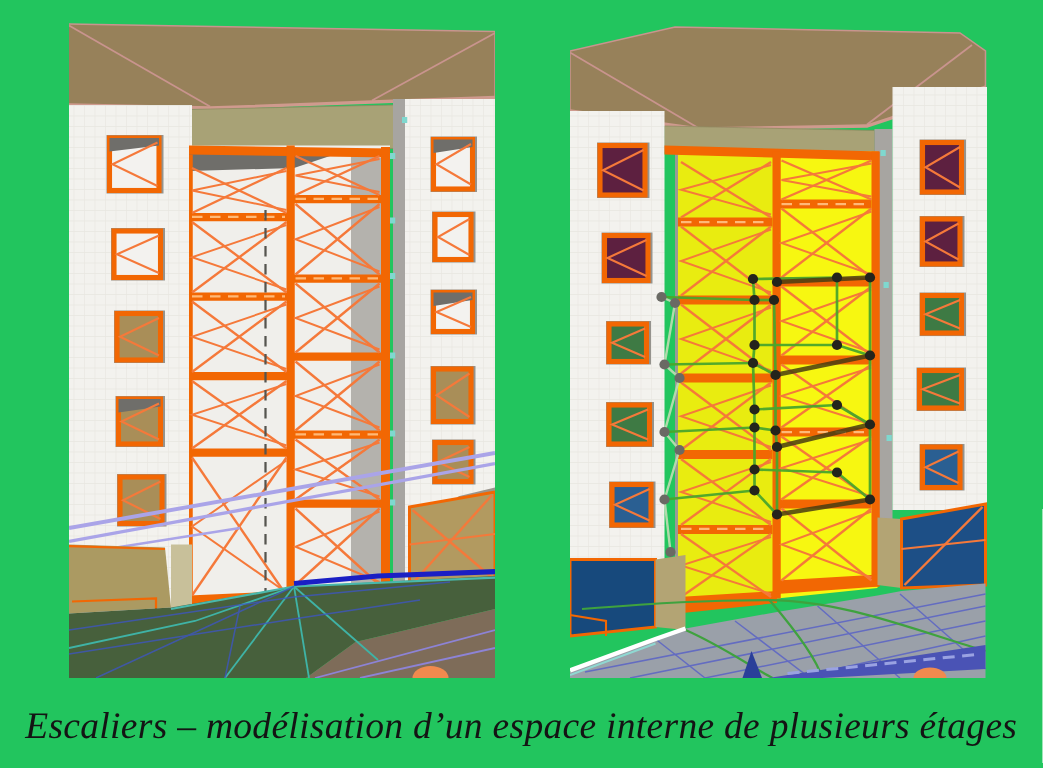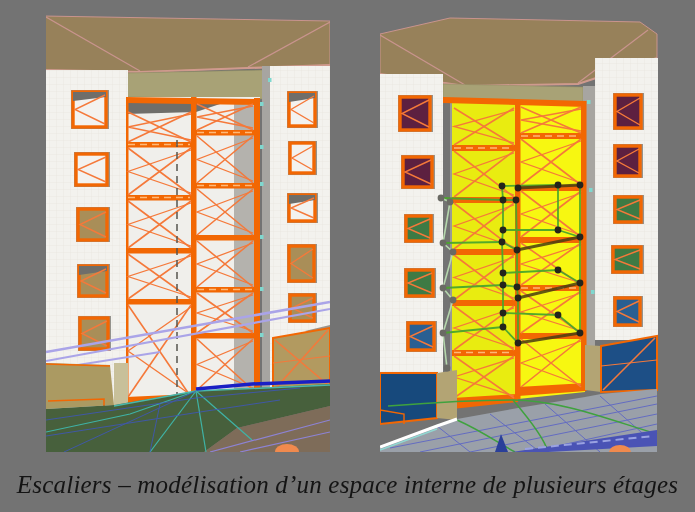--- a/index.html
+++ b/index.html
@@ -1,16 +1,16 @@
 <!DOCTYPE html>
 <html style="--frame_orange: #f26703; --x_orange: #f5793a; --beam_dash: #ffb977; --roof: #97815a; --roof_edge: #c9948e; --khaki: #a8a276; --facade: #f3f2ee; --facade_line: #e8e6e0; --side_gray: #a7a5a1; --inner_gray: #b4b2ad; --shadow_gray: #6f6e6a; --yellow_left: #e9ec10; --yellow_right: #f7f711; --win_white: #f3f2ef; --win_tan: #a98e58; --win_maroon: #5d2040; --win_green: #3e7a44; --win_blue: #2a5f92; --panel_navy: #1d4f86; --panel_navy_dark: #17497c; --terrain_green: #47603c; --terrain_brown: #7e6c59; --ground_tan: #ab9a62; --ground_khaki: #c8c09a; --pavement: #9aa0a9; --grid_blue: #5a63c6; --road_blue: #4a53b5; --road_dash: #9aa2e2; --edge_blue: #1a1fc4; --lavender: #aaa4e8; --cyan_line: #49b8ac; --graph_green: #4aa62c; --graph_pale: #b9dcb0; --graph_dark: #4a3d12; --node: #24241c; --node_gray: #6a6a64; --blob_orange: #f08a4e; --caption_color: #141414;"><head>
 <meta charset="utf-8">
 <style>
   html,body{margin:0;padding:0;background:#fff;}
-  .page{position:relative;width:695px;height:512px;background:#737373;overflow:hidden;
+  .page{position:relative;width:695px;height:512px;background:#22c55e;overflow:hidden;
         font-family:"Liberation Sans",sans-serif;}
   .view{position:absolute;top:14px;}
   .view svg{display:block;}
   .view-left{left:46px;}
   .view-right{left:380px;}
   .caption{position:absolute;left:0;right:0;top:471px;text-align:center;
            font-family:"Liberation Serif",serif;font-style:italic;
            font-size:25px;color:var(--caption_color,#141414);letter-spacing:.2px;}
 </style>
 </head>

